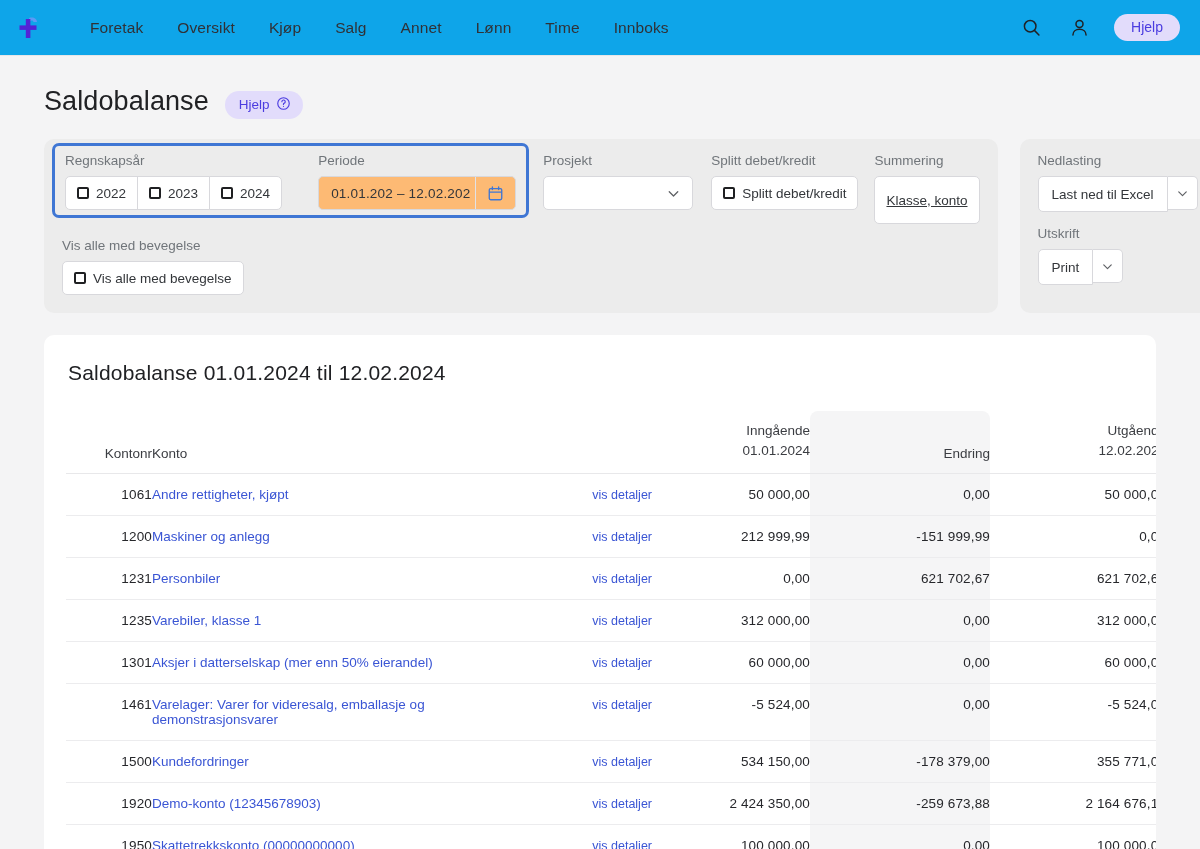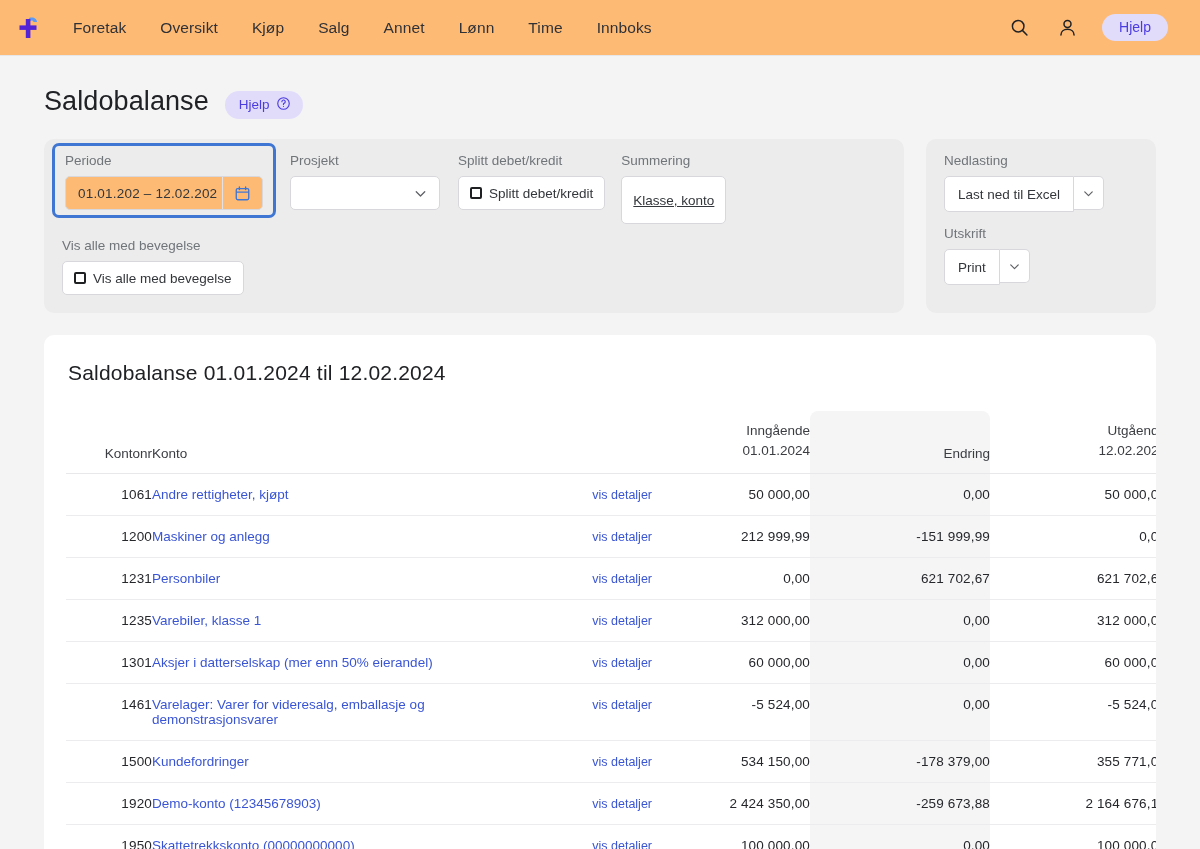--- a/index.html
+++ b/index.html
@@ -15,27 +15,28 @@
     background: #f4f4f5;
     font-family: "Liberation Sans", sans-serif;
     font-size: 14px;
     color: #2f3033;
     -webkit-font-smoothing: antialiased;
   }
 
   
   .topbar {
     height: 56px;
-    background: #fdba74;
-    display: flex;
-    align-items: center;
-    padding: 0 32px 0 10px;
+    background: #0ea5e9;
+    display: flex;
+    align-items: center;
+    padding: 0 20px 0 10px;
     border-bottom: 1px solid #e6e6e8;
     position: relative;
     z-index: 5;
+    gap: 17px;
   }
   .logo {
     width: 34px;
     height: 34px;
     position: relative;
     flex: 0 0 auto;
     margin-right: 12px;
   }
   .logo svg { display: block; }
   .nav-items {
@@ -369,20 +370,37 @@
       </span>
     </div>
   </div>
 
   <div class="filters-row">
 
     <div class="filter-card main">
       <div class="frow">
 
         <div class="highlight-box">
+          <div class="fgroup" style="margin-right:36px;">
+            <div class="fgroup-label">Regnskapsår</div>
+            <div class="btn-group">
+              <div class="chip">
+                <span class="cbox"></span>
+                <span>2022</span>
+              </div>
+              <div class="chip">
+                <span class="cbox"></span>
+                <span>2023</span>
+              </div>
+              <div class="chip">
+                <span class="cbox"></span>
+                <span>2024</span>
+              </div>
+            </div>
+          </div>
 
           <div class="fgroup">
             <div class="fgroup-label">Periode</div>
             <div class="date-field">
               <span class="dtxt">01.01.202   – 12.02.202</span>
               <span class="cal">
                 <svg width="17" height="17" viewBox="0 0 24 24" fill="none" stroke="currentColor" stroke-width="1.9">
                   <rect x="3.2" y="5.2" width="17.6" height="15.6" rx="2"></rect>
                   <line x1="3.2" y1="10" x2="20.8" y2="10"></line>
                   <line x1="7.6" y1="2.8" x2="7.6" y2="6.4" stroke-linecap="round"></line>

